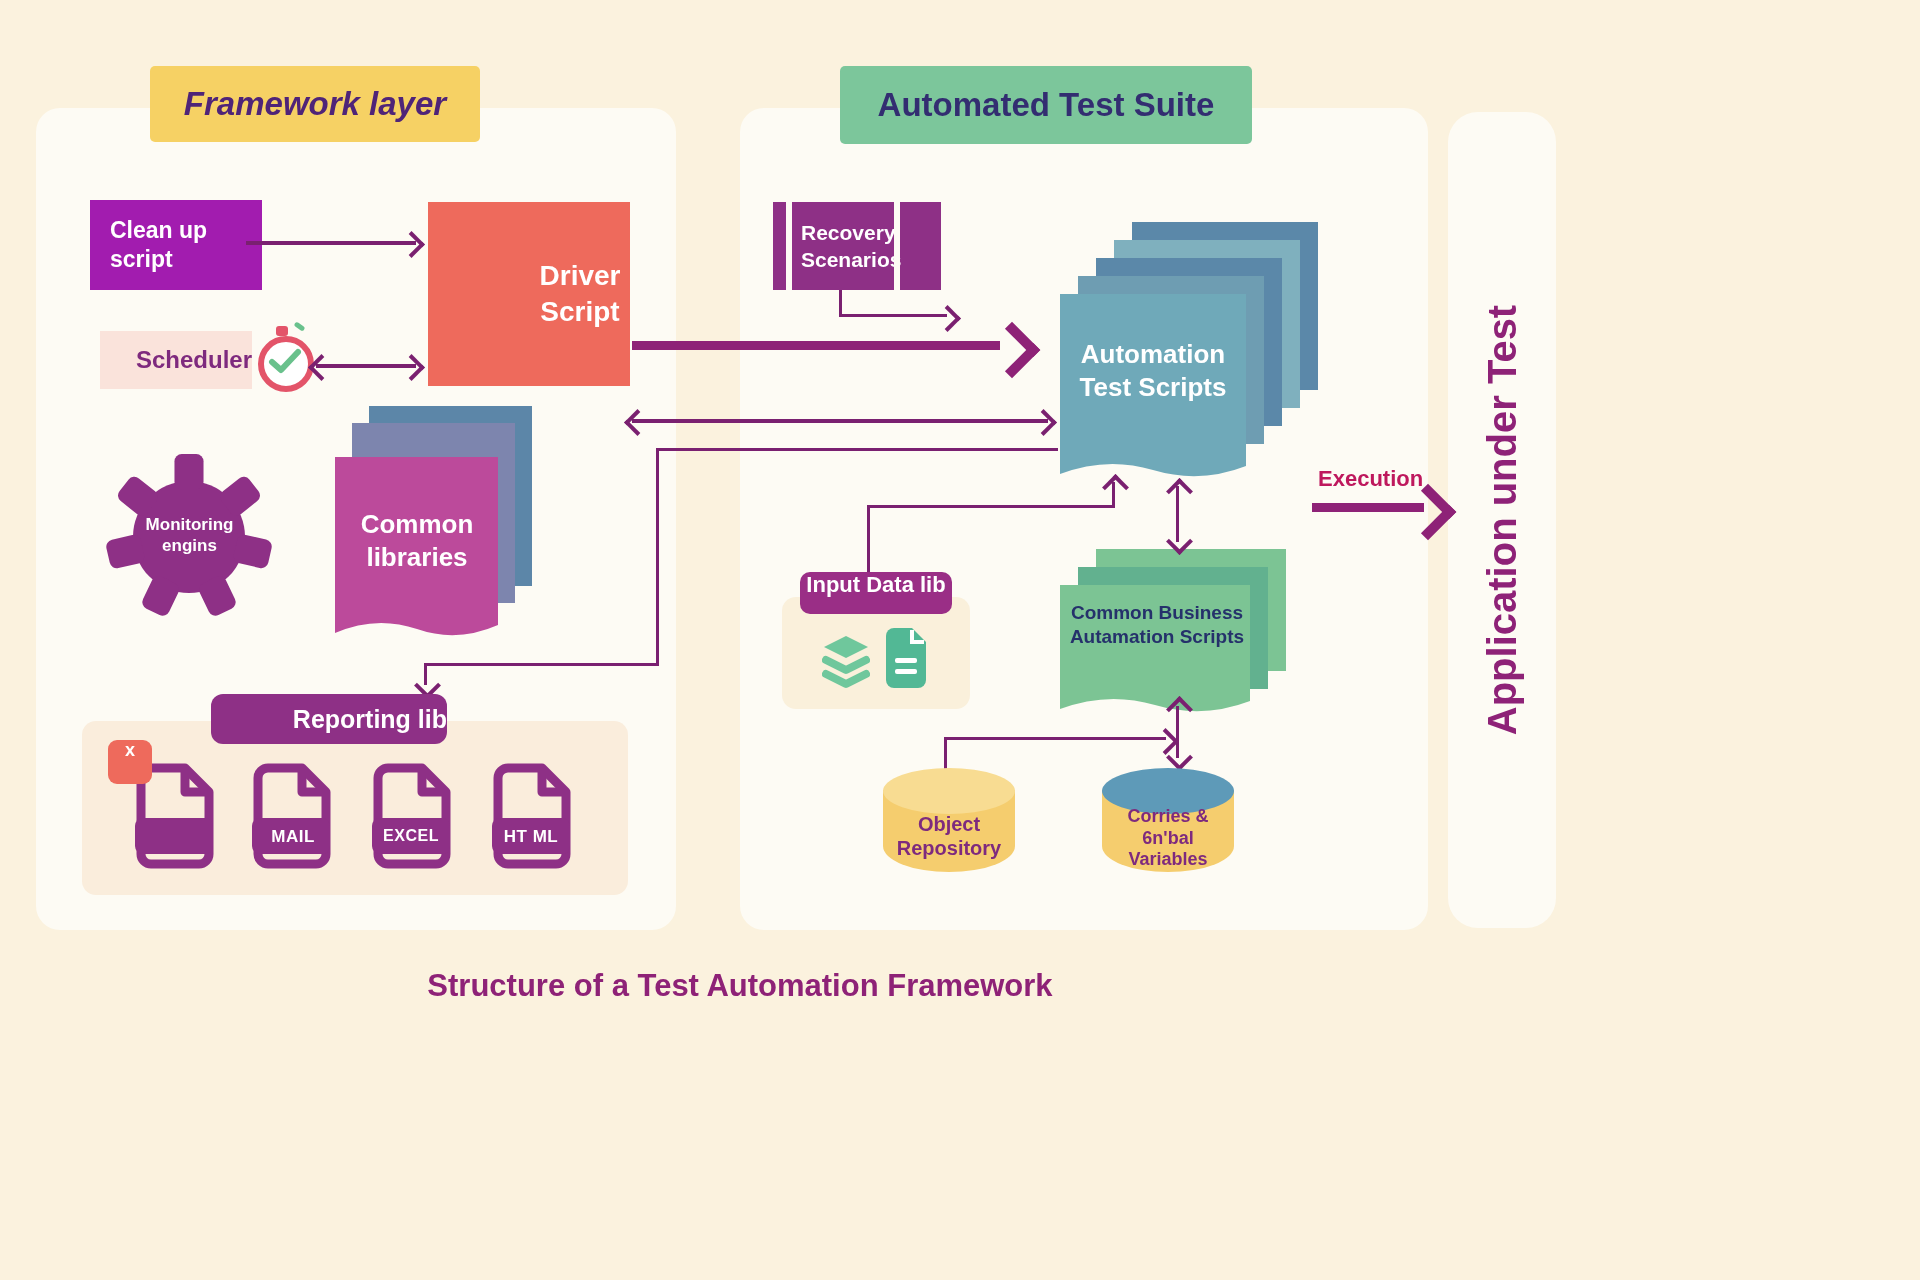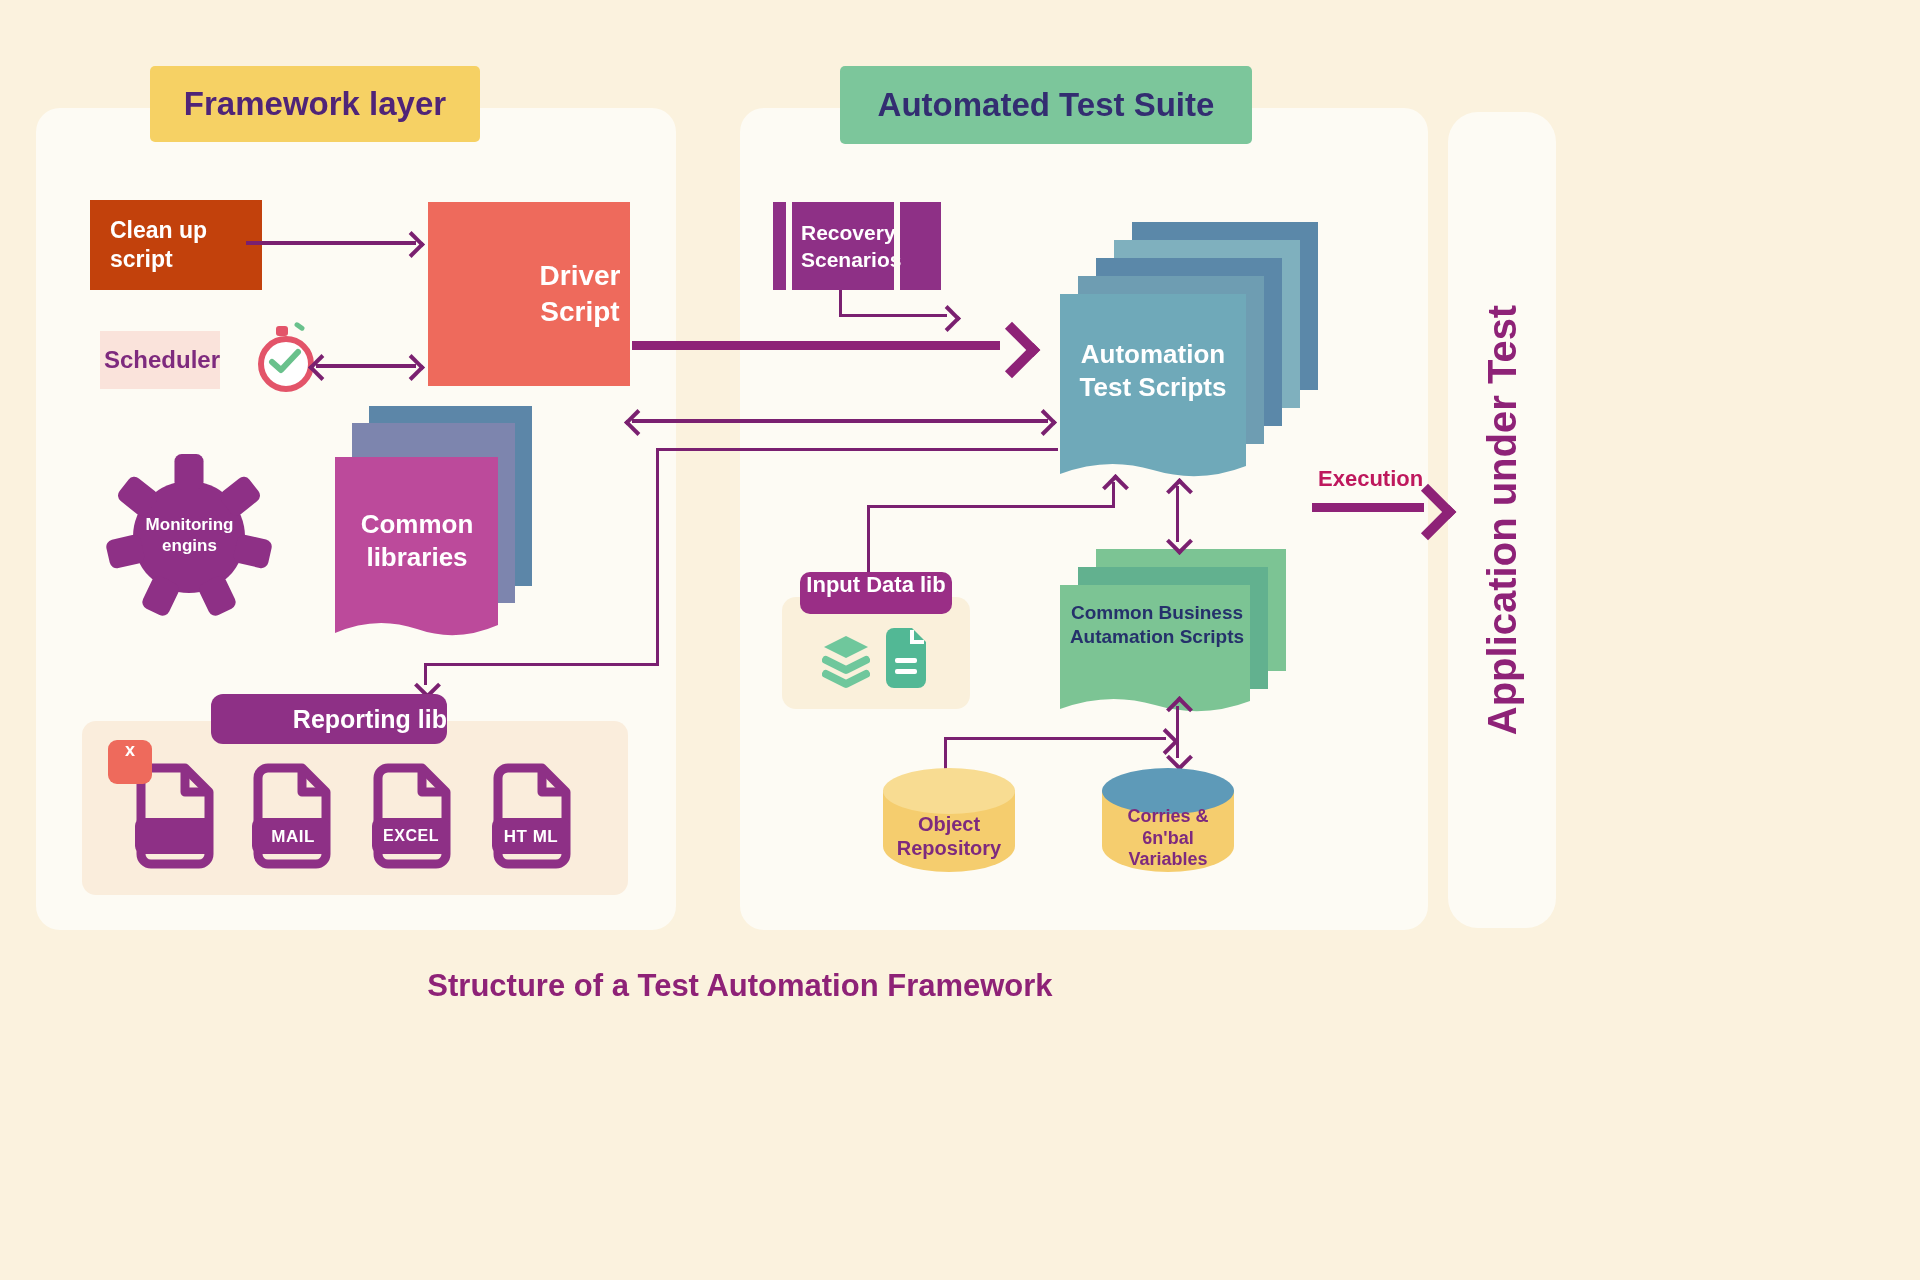--- a/index.html
+++ b/index.html
@@ -31,39 +31,39 @@
 </style>
 </head>
 <body>
 
 <div id="canvas">
 
   <div class="panel" style="left:36px;top:108px;width:640px;height:822px;"></div>
   <div class="panel" style="left:740px;top:108px;width:688px;height:822px;"></div>
   <div class="panel" style="left:1448px;top:112px;width:108px;height:816px;border-radius:30px;"></div>
 
-  <div class="hdr" style="left:150px;top:66px;width:330px;height:76px;background:#F6D164;color:#4F2478;">
+  <div class="hdr" style="left:150px;top:66px;width:330px;height:76px;background:#F6D164;color:#4F2478;font-style:italic;">
     <span>Framework layer</span>
   </div>
   <div class="hdr" style="left:840px;top:66px;width:412px;height:78px;background:#7CC69B;color:#332D71;">
     <span>Automated Test Suite</span>
   </div>
 
-  <div class="box" style="left:90px;top:200px;width:152px;height:90px;background:#c2410c;font-size:23px;padding-left:20px;line-height:1.25;">
+  <div class="box" style="left:90px;top:200px;width:152px;height:90px;background:#a21caf;font-size:23px;padding-left:20px;line-height:1.25;">
     <span style="width:108px;">Clean up script</span>
   </div>
 
   <div class="line" style="left:246px;top:241px;width:170px;height:4px;"></div>
   <div class="chev r" style="left:402px;top:235px;"></div>
 
   <div class="box ctr" style="left:428px;top:202px;width:202px;height:184px;background:#EE6A5C;font-size:28px;line-height:1.3;">
     <span style="width:100px;">Driver Script</span>
   </div>
 
-  <div class="box ctr" style="left:100px;top:331px;width:120px;height:58px;background:#FAE3DB;color:#7E2A7E;font-size:24px;">
+  <div class="box ctr" style="left:100px;top:331px;width:152px;height:58px;background:#FAE3DB;color:#7E2A7E;font-size:24px;">
     <span>Scheduler</span>
   </div>
 
   <div class="abs" style="left:256px;top:334px;width:52px;height:52px;">
     <div class="abs" style="left:20px;top:-8px;width:12px;height:10px;background:#E35469;border-radius:3px;"></div>
     <div class="abs" style="left:38px;top:-10px;width:11px;height:5px;background:#69C18C;border-radius:3px;transform:rotate(35deg);"></div>
     <div class="abs" style="left:2px;top:2px;width:44px;height:44px;background:#fff;border:6px solid #E35469;border-radius:50%;"></div>
     <svg class="abs" style="left:12px;top:14px;" width="34" height="28" viewBox="0 0 34 28">
       <path d="M4 14 L13 22 L30 4" fill="none" stroke="#69C18C" stroke-width="6" stroke-linecap="round" stroke-linejoin="round"></path>
     </svg>

